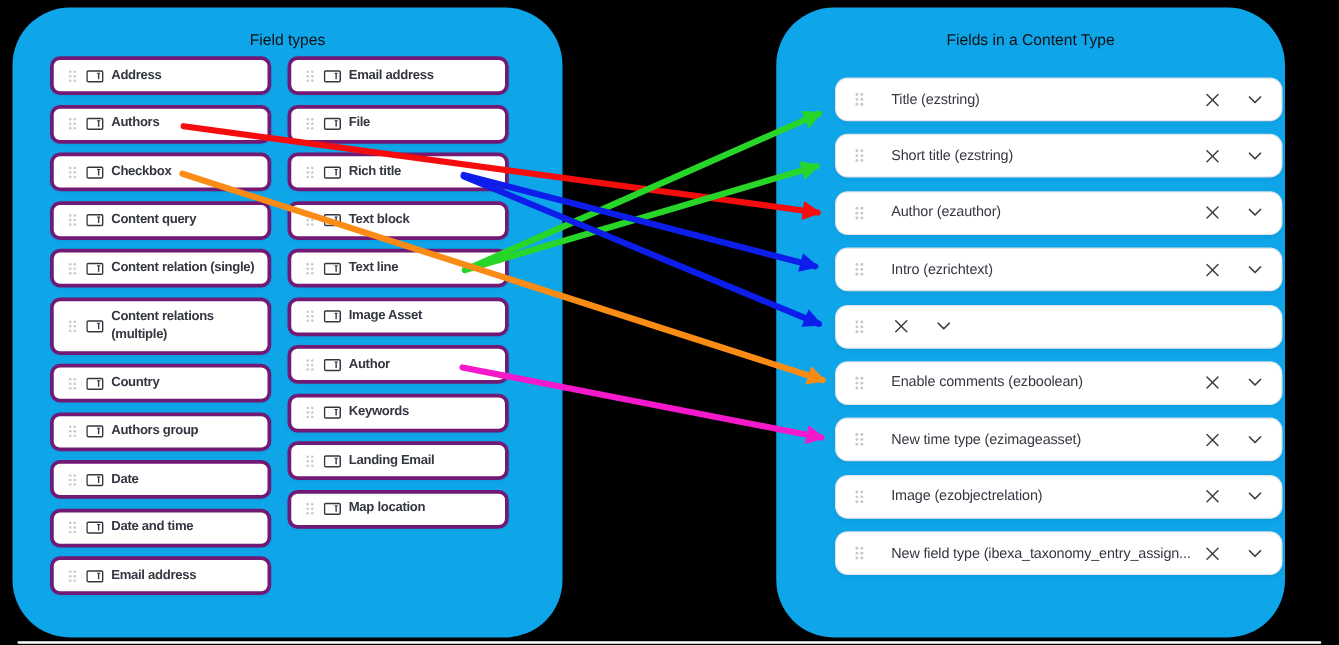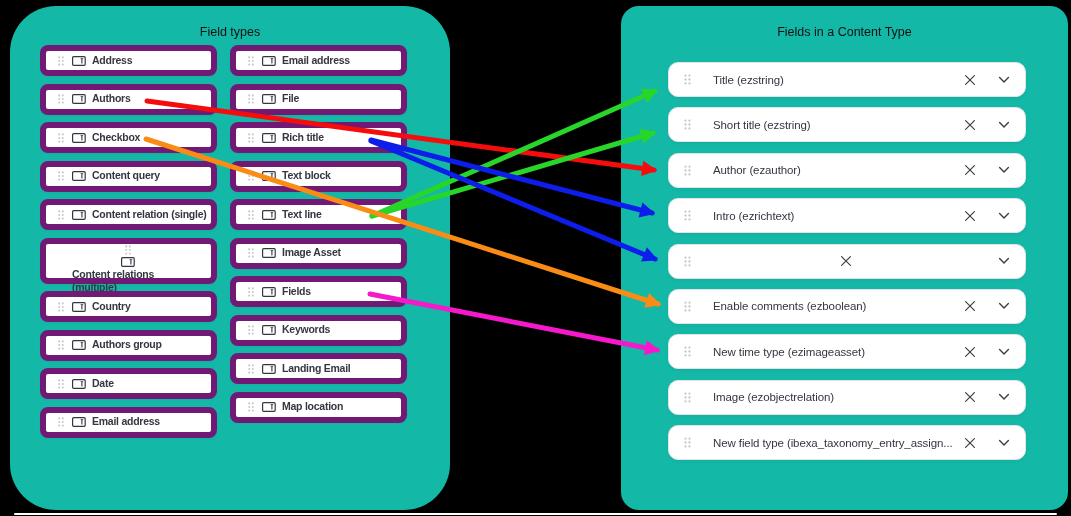--- a/index.html
+++ b/index.html
@@ -1,44 +1,44 @@
 <!DOCTYPE html>
 <html><head>
 <meta charset="utf-8">
 <style>
   * { margin:0; padding:0; box-sizing:border-box; }
   html,body { background:#000; }
   body { font-family:"Liberation Sans", sans-serif; }
   .canvas { position:relative; width:1071px; height:516px; background:#000; overflow:hidden; }
 
-  .panel { position:absolute; top:6px; height:504px; background:#14b8a6; border-radius:46px; }
+  .panel { position:absolute; top:6px; height:504px; background:#0ea5e9; border-radius:46px; }
   .panel-left  { left:10px;  width:440px; }
-  .panel-right { left:621px; width:447px;border-radius:18px; }
+  .panel-right { left:621px; width:407px; }
 
   .panel-title { position:absolute; top:19px; left:0; width:100%; text-align:center;
                  font-size:12.5px; font-weight:400; color:#101114; }
 
   .columns { position:absolute; left:30px; top:39px; display:flex; gap:13px; }
   .col { display:flex; flex-direction:column; gap:7.5px; width:177px; }
 
   .field-card { display:flex; align-items:center; height:31px; background:#fff;
-                border:6px solid #701a75; border-radius:8px; padding:0 6px 0 11px;
+                border:3px solid #701a75; border-radius:8px; padding:0 6px 0 11px;
                 box-shadow:0 1px 2px rgba(30,35,50,0.05); }
-  .field-card.tall { height:46px;flex-direction:column; }
+  .field-card.tall { height:46px; }
   .field-card .drag { flex:0 0 auto; margin-right:7px; }
   .field-card .ficon { flex:0 0 auto; margin-right:6px; }
   .flabel { font-size:10.5px; font-weight:700; color:#343741; letter-spacing:-0.25px;
             line-height:1.3; white-space:nowrap; }
   .field-card.tall .flabel { white-space:normal; width:118px; }
 
   .field-list { position:absolute; left:47px; top:56px; width:358px;
                 display:flex; flex-direction:column; gap:10.4px; }
   .content-row { display:flex; align-items:center; height:35px; background:#fff;
                  border:1px solid #e2e4e9; border-radius:10px; padding:0 13px 0 14px;
-                 box-shadow:0 2px 3px rgba(40,45,60,0.05);justify-content:space-between; }
+                 box-shadow:0 2px 3px rgba(40,45,60,0.05); }
   .content-row .drag2 { flex:0 0 auto; margin-right:21px; }
   .rlabel { font-size:11.5px; font-weight:400; color:#343741; letter-spacing:-0.1px;
             flex:1 1 auto; white-space:nowrap; overflow:hidden; text-overflow:ellipsis; }
   .xbtn, .chev { flex:0 0 auto; display:flex; align-items:center; justify-content:center;
                  width:16px; height:16px; cursor:pointer; }
   .chev { margin-left:18px; }
 
   .arrows { position:absolute; left:0; top:0; width:1071px; height:516px;
             z-index:10; pointer-events:none; }
 
@@ -225,20 +225,38 @@
                 <circle cx="5.8" cy="6.0" r="1.05"></circle>
         <circle cx="2.2" cy="9.6" r="1.05"></circle>
                 <circle cx="5.8" cy="9.6" r="1.05"></circle>
       </g>
     </svg>
     <svg class="ficon" width="14" height="12" viewBox="0 0 14 12">
       <rect x="0.6" y="1.7" width="12.6" height="8.6" rx="1" fill="none" stroke="#343741" stroke-width="1.2"></rect>
       <line x1="9.9" y1="3.6" x2="9.9" y2="8.4" stroke="#343741" stroke-width="1.1"></line>
       <line x1="8.6" y1="3.6" x2="11.2" y2="3.6" stroke="#343741" stroke-width="0.8"></line>
     </svg>
+    <span class="flabel">Date and time</span>
+  </div>
+          <div class="field-card">
+    <svg class="drag" width="8" height="12" viewBox="0 0 8 12">
+      <g fill="#c6cad1">
+        <circle cx="2.2" cy="2.4" r="1.05"></circle>
+                <circle cx="5.8" cy="2.4" r="1.05"></circle>
+        <circle cx="2.2" cy="6.0" r="1.05"></circle>
+                <circle cx="5.8" cy="6.0" r="1.05"></circle>
+        <circle cx="2.2" cy="9.6" r="1.05"></circle>
+                <circle cx="5.8" cy="9.6" r="1.05"></circle>
+      </g>
+    </svg>
+    <svg class="ficon" width="14" height="12" viewBox="0 0 14 12">
+      <rect x="0.6" y="1.7" width="12.6" height="8.6" rx="1" fill="none" stroke="#343741" stroke-width="1.2"></rect>
+      <line x1="9.9" y1="3.6" x2="9.9" y2="8.4" stroke="#343741" stroke-width="1.1"></line>
+      <line x1="8.6" y1="3.6" x2="11.2" y2="3.6" stroke="#343741" stroke-width="0.8"></line>
+    </svg>
     <span class="flabel">Email address</span>
   </div>
         </div>
       <div class="col">
           <div class="field-card">
     <svg class="drag" width="8" height="12" viewBox="0 0 8 12">
       <g fill="#c6cad1">
         <circle cx="2.2" cy="2.4" r="1.05"></circle>
                 <circle cx="5.8" cy="2.4" r="1.05"></circle>
         <circle cx="2.2" cy="6.0" r="1.05"></circle>
@@ -353,21 +371,21 @@
                 <circle cx="5.8" cy="6.0" r="1.05"></circle>
         <circle cx="2.2" cy="9.6" r="1.05"></circle>
                 <circle cx="5.8" cy="9.6" r="1.05"></circle>
       </g>
     </svg>
     <svg class="ficon" width="14" height="12" viewBox="0 0 14 12">
       <rect x="0.6" y="1.7" width="12.6" height="8.6" rx="1" fill="none" stroke="#343741" stroke-width="1.2"></rect>
       <line x1="9.9" y1="3.6" x2="9.9" y2="8.4" stroke="#343741" stroke-width="1.1"></line>
       <line x1="8.6" y1="3.6" x2="11.2" y2="3.6" stroke="#343741" stroke-width="0.8"></line>
     </svg>
-    <span class="flabel">Fields</span>
+    <span class="flabel">Author</span>
   </div>
           <div class="field-card">
     <svg class="drag" width="8" height="12" viewBox="0 0 8 12">
       <g fill="#c6cad1">
         <circle cx="2.2" cy="2.4" r="1.05"></circle>
                 <circle cx="5.8" cy="2.4" r="1.05"></circle>
         <circle cx="2.2" cy="6.0" r="1.05"></circle>
                 <circle cx="5.8" cy="6.0" r="1.05"></circle>
         <circle cx="2.2" cy="9.6" r="1.05"></circle>
                 <circle cx="5.8" cy="9.6" r="1.05"></circle>

